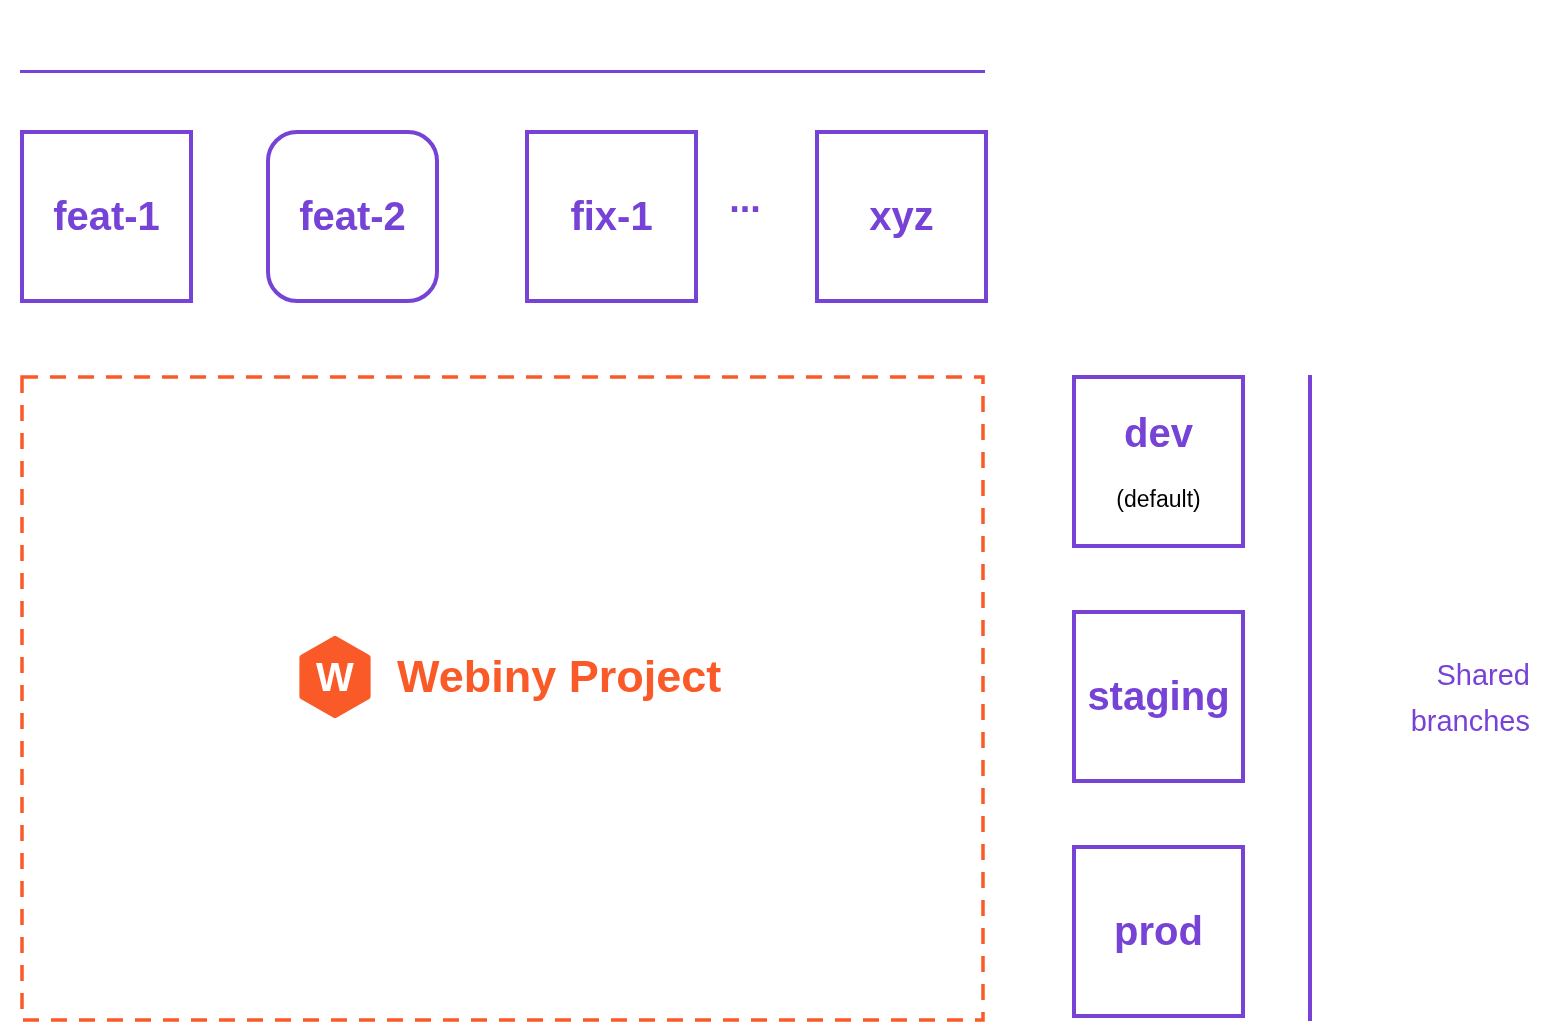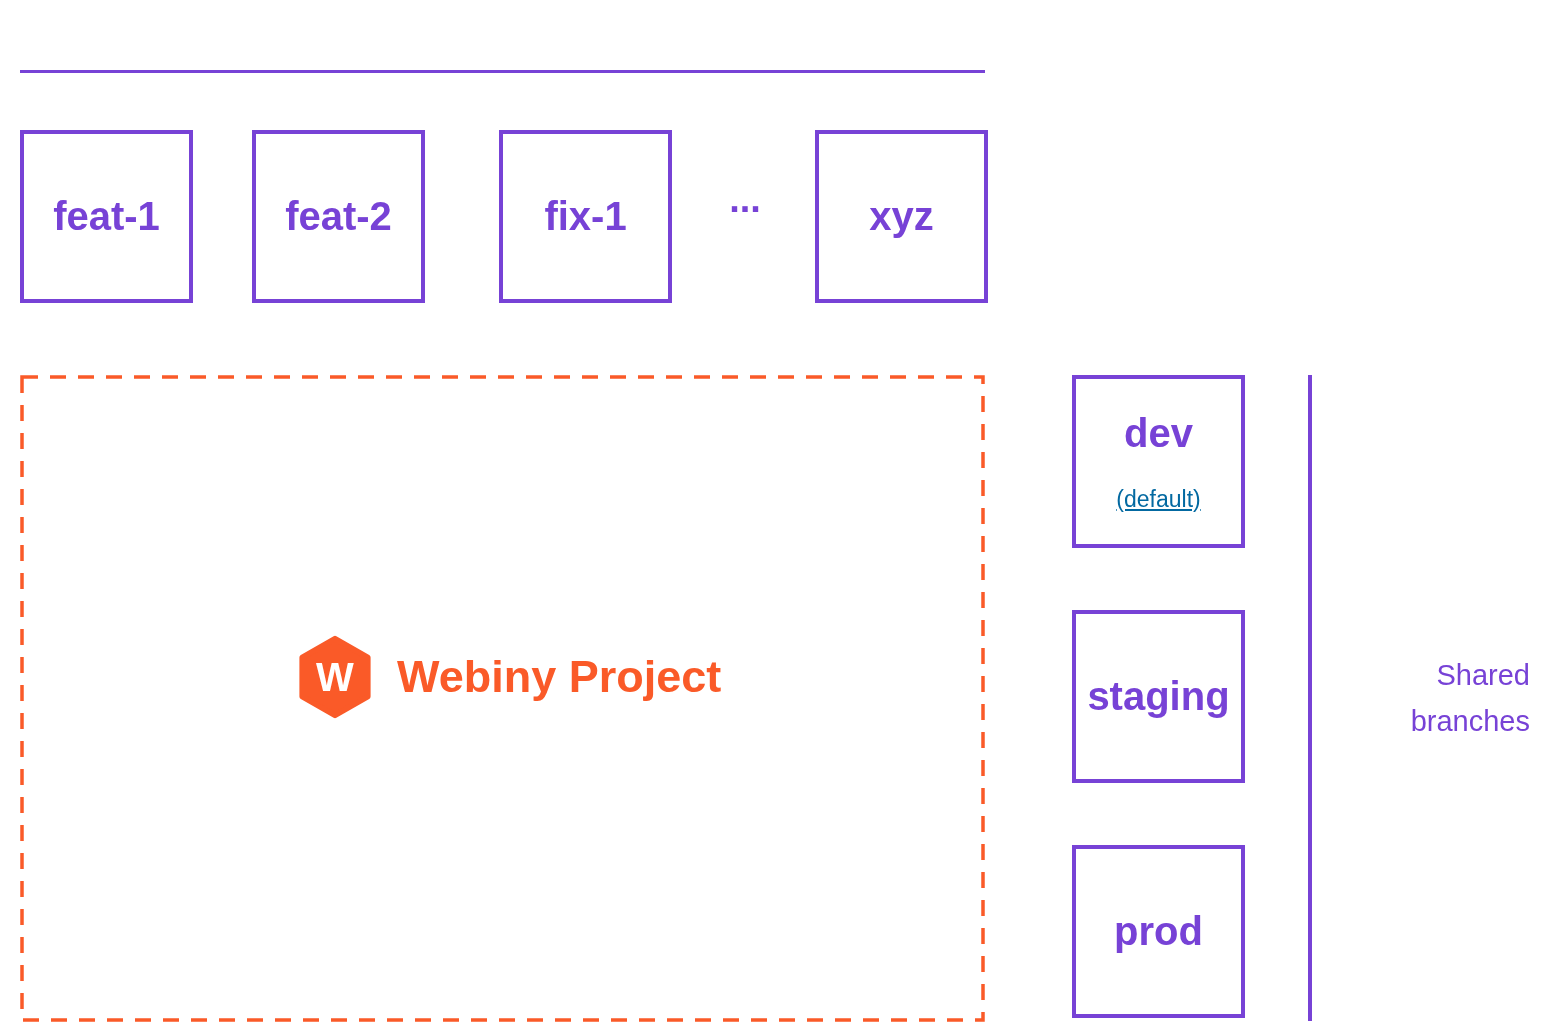--- a/index.html
+++ b/index.html
@@ -47,26 +47,25 @@
   }
   .branch-box .label {
     font-size: 40px;
     font-weight: bold;
     color: #7742d6;
   }
   .branch-box .sublabel {
     font-size: 23px;
     font-weight: 400;
     margin-top: 6px;
-    color: #0369a1;
-    text-decoration: underline;
+    color: #000000;
   }
   .box-feat1   { left: 20px;  top: 130px; }
-  .box-feat2   { left: 252px; top: 130px; }
-  .box-fix1    { left: 499px; top: 130px; }
+  .box-feat2   { left: 266px; top: 130px; border-radius: 31px; }
+  .box-fix1    { left: 525px; top: 130px; }
   .box-xyz     { left: 815px; top: 130px; }
   .ellipsis {
     position: absolute;
     left: 705px;
     top: 178px;
     width: 80px;
     text-align: center;
     font-size: 38px;
     font-weight: bold;
     color: #7742d6;

